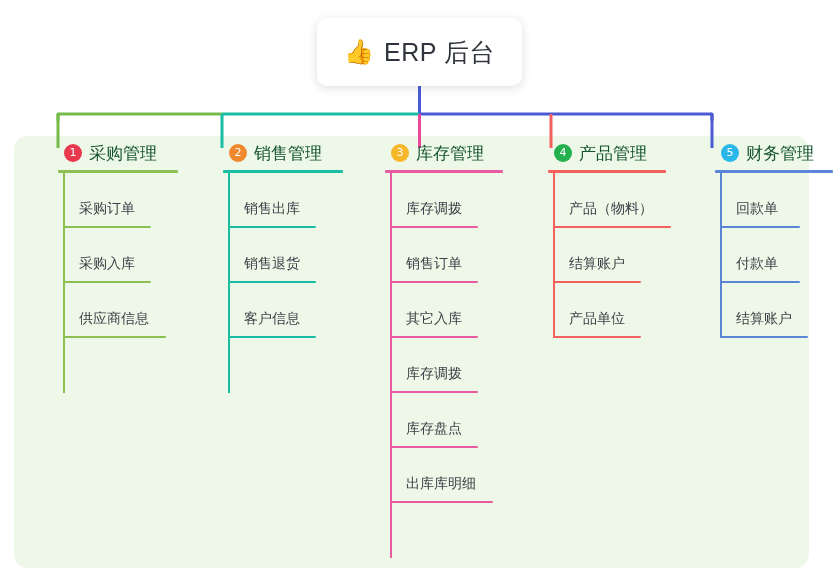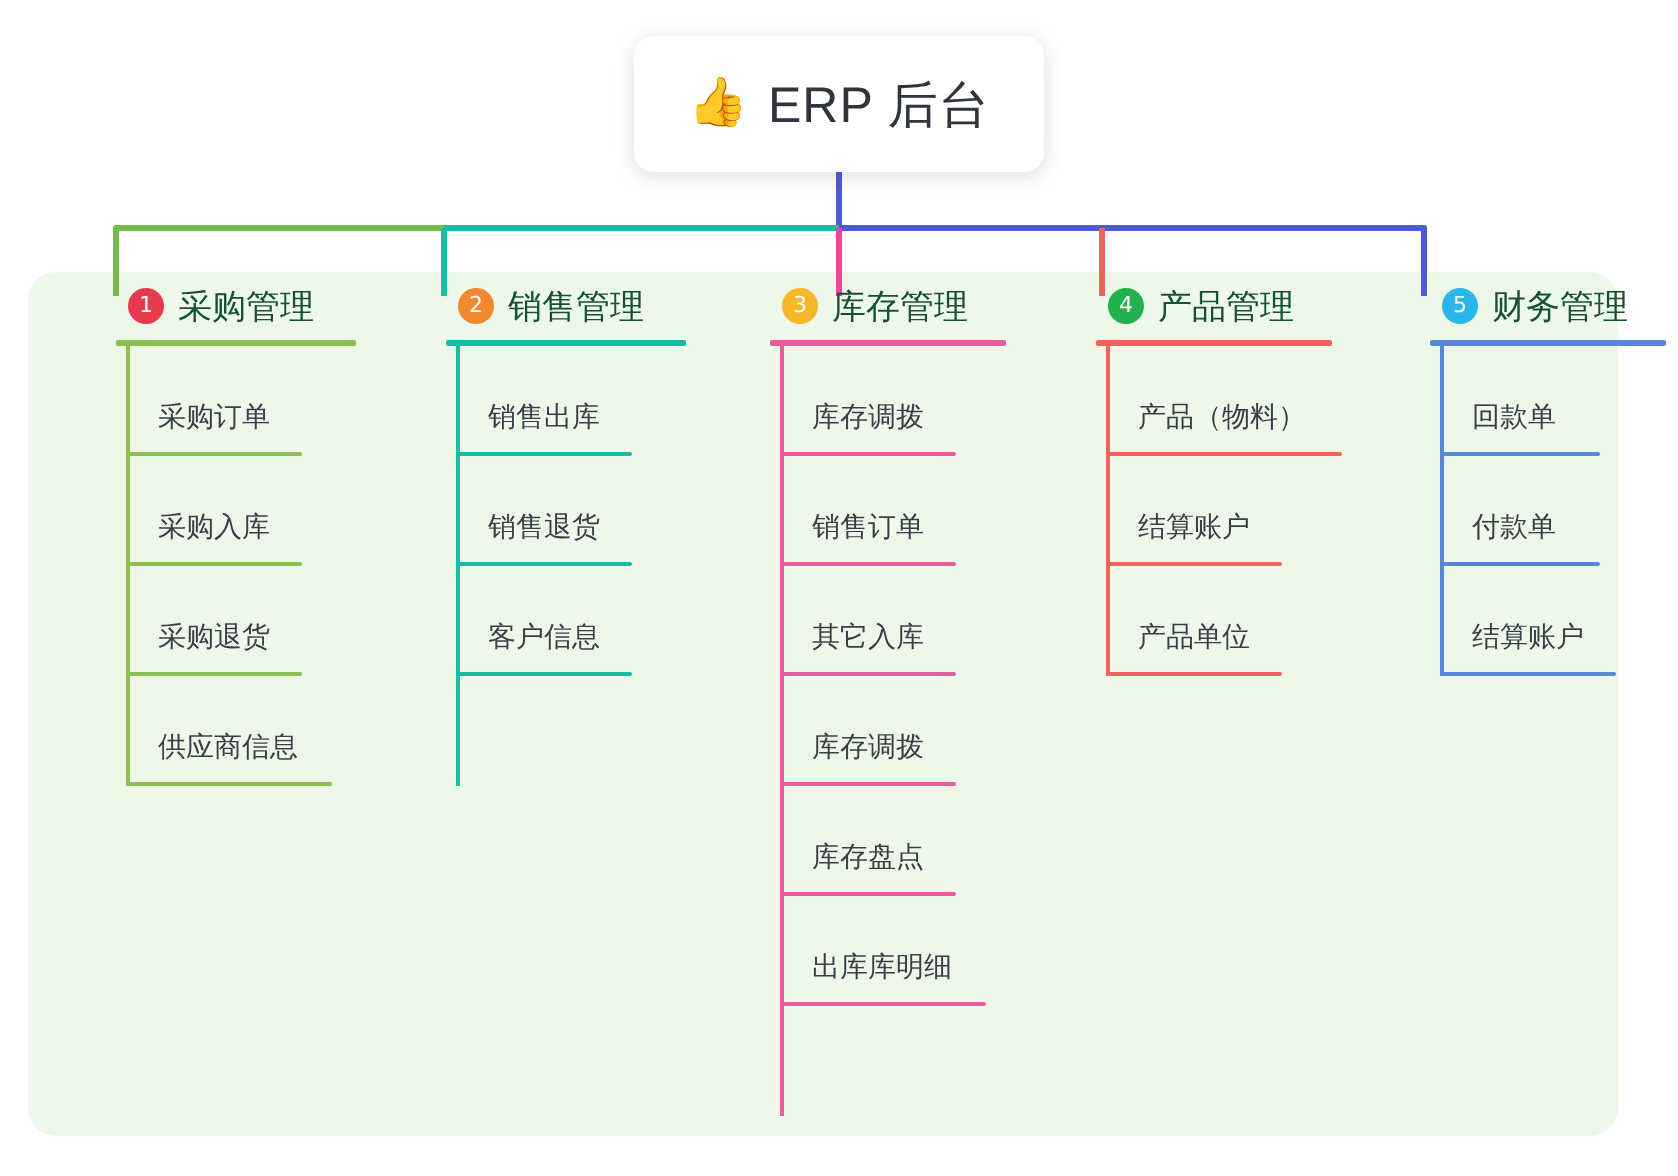--- a/index.html
+++ b/index.html
@@ -196,24 +196,20 @@
           <div class="trunk" style="background: rgb(140, 193, 82); height: 220px;"></div>
           <div class="leaf">
             <span class="leaf-text">采购订单</span>
             <div class="leaf-rule" style="background: rgb(140, 193, 82); width: 88px;"></div>
           </div>
           <div class="leaf">
             <span class="leaf-text">采购入库</span>
             <div class="leaf-rule" style="background: rgb(140, 193, 82); width: 88px;"></div>
           </div>
           <div class="leaf">
-            <span class="leaf-text">采购退货</span>
-            <div class="leaf-rule" style="background: rgb(140, 193, 82); width: 88px;"></div>
-          </div>
-          <div class="leaf">
             <span class="leaf-text">供应商信息</span>
             <div class="leaf-rule" style="background: rgb(140, 193, 82); width: 103px;"></div>
           </div>
         </div>
       </div>
       <div class="column" style="left: 190px; width: 160px;">
         <div class="col-head">
           <span class="badge" style="background: rgb(240, 136, 48);">2</span>
           <span class="col-title">销售管理</span>
         </div>

